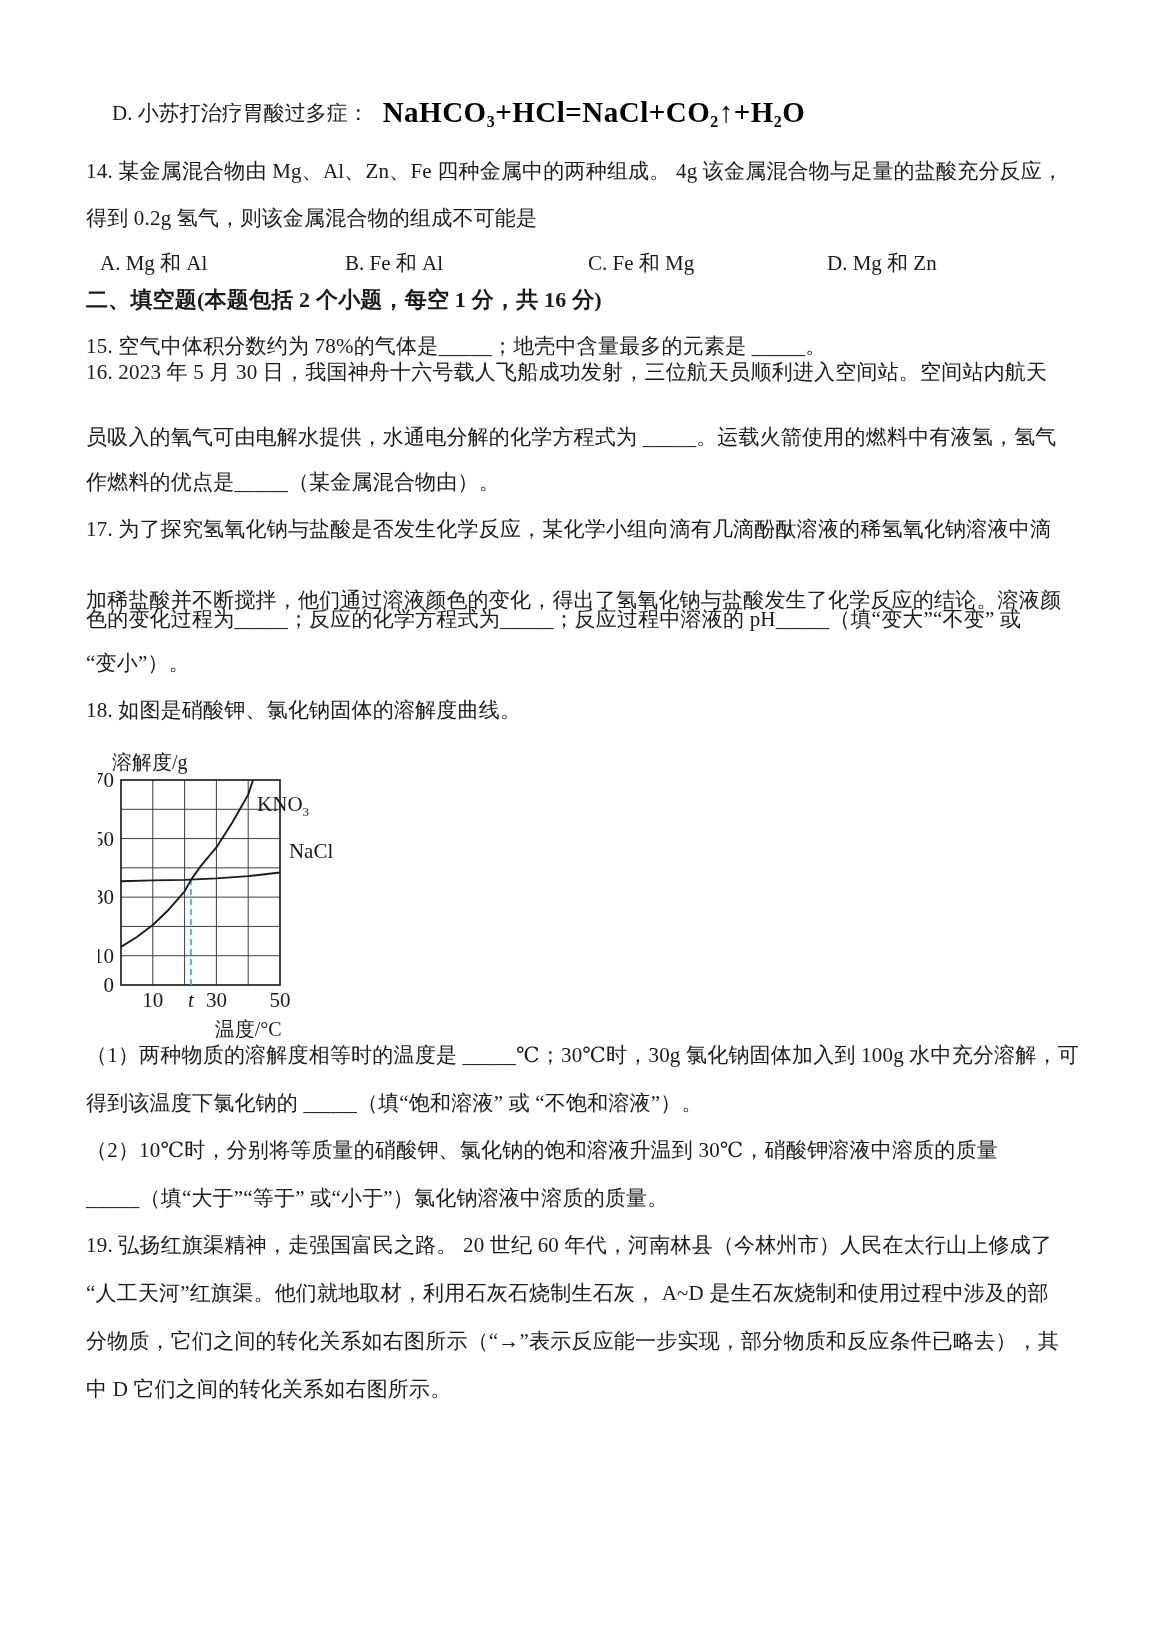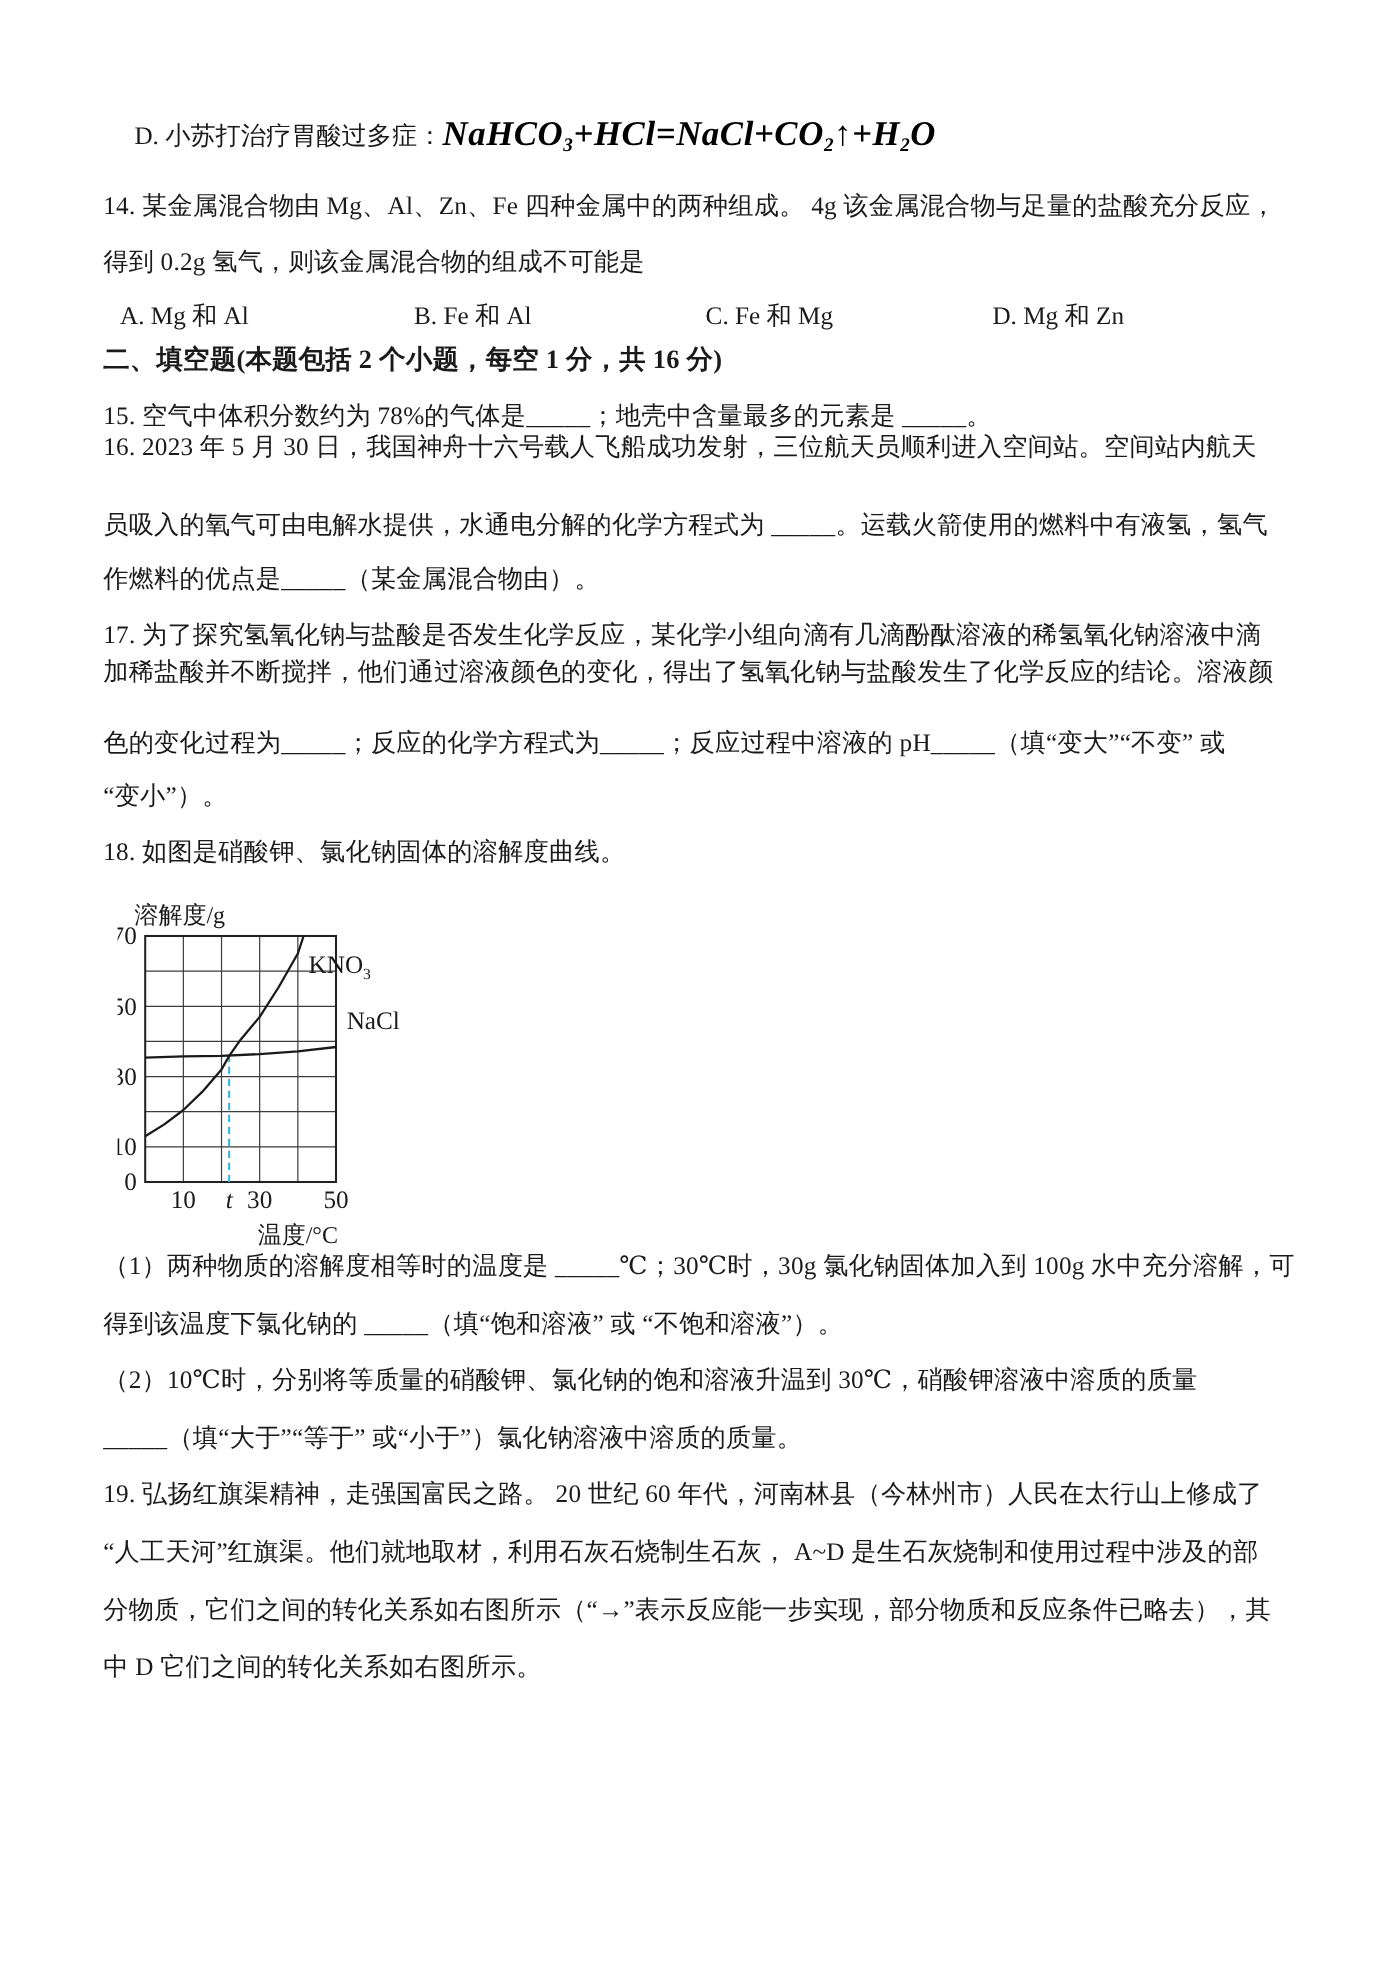--- a/index.html
+++ b/index.html
@@ -11,23 +11,22 @@
   .line{
     position:absolute;left:86px;font-size:21px;line-height:27px;
     white-space:pre;color:#1a1a1a;letter-spacing:0.2px;text-align:center;
   }
   .bold-line{font-weight:bold;font-size:22px;}
   .d-row{
     position:absolute;left:112px;top:96px;display:flex;align-items:center;white-space:pre;
   }
   .d-label{font-size:21px;}
   .equation{
-    font-size:29px;font-weight:bold;color:#000;letter-spacing:0.5px;
+    font-size:29px;font-weight:bold;color:#000;margin-left:14px;letter-spacing:0.5px;
     font-family:"Liberation Serif","DejaVu Serif",serif;
-    font-style:italic;
   }
   .equation sub{font-size:0.55em;vertical-align:-0.3em;line-height:0;}
   .opt{position:absolute;font-size:21px;white-space:pre;}
   #chart-box{position:absolute;left:98px;top:733px;width:370px;height:305px;}
   svg text{font-family:"Liberation Serif","DejaVu Serif",serif;fill:#1a1a1a;}
 </style>
 </head>
 <body>
 
 <div class="d-row">
@@ -44,21 +43,21 @@
 
 <div class="line bold-line" style="top:286px">二、填空题(本题包括 2 个小题，每空 1 分，共 16 分)</div>
 
 <div class="line" style="top:333px">15. 空气中体积分数约为 78%的气体是_____；地壳中含量最多的元素是 _____。</div>
 
 <div class="line" style="top:359px">16. 2023 年 5 月 30 日，我国神舟十六号载人飞船成功发射，三位航天员顺利进入空间站。空间站内航天</div>
 <div class="line" style="top:424px">员吸入的氧气可由电解水提供，水通电分解的化学方程式为 _____。运载火箭使用的燃料中有液氢，氢气</div>
 <div class="line" style="top:469px">作燃料的优点是_____（某金属混合物由）。</div>
 
 <div class="line" style="top:516px">17. 为了探究氢氧化钠与盐酸是否发生化学反应，某化学小组向滴有几滴酚酞溶液的稀氢氧化钠溶液中滴</div>
-<div class="line" style="top:547px">加稀盐酸并不断搅拌，他们通过溶液颜色的变化，得出了氢氧化钠与盐酸发生了化学反应的结论。溶液颜</div>
+<div class="line" style="top:587px">加稀盐酸并不断搅拌，他们通过溶液颜色的变化，得出了氢氧化钠与盐酸发生了化学反应的结论。溶液颜</div>
 <div class="line" style="top:606px">色的变化过程为_____；反应的化学方程式为_____；反应过程中溶液的 pH_____（填“变大”“不变” 或</div>
 <div class="line" style="top:650px">“变小”）。</div>
 
 <div class="line" style="top:697px">18. 如图是硝酸钾、氯化钠固体的溶解度曲线。</div>
 
 <div id="chart-box">
   <svg width="370" height="305" viewBox="0 0 370 305">
       <line x1="54.8" y1="47" x2="54.8" y2="252" stroke="#3d3d3d" stroke-width="1"></line>
       <line x1="86.6" y1="47" x2="86.6" y2="252" stroke="#3d3d3d" stroke-width="1"></line>
       <line x1="118.4" y1="47" x2="118.4" y2="252" stroke="#3d3d3d" stroke-width="1"></line>

